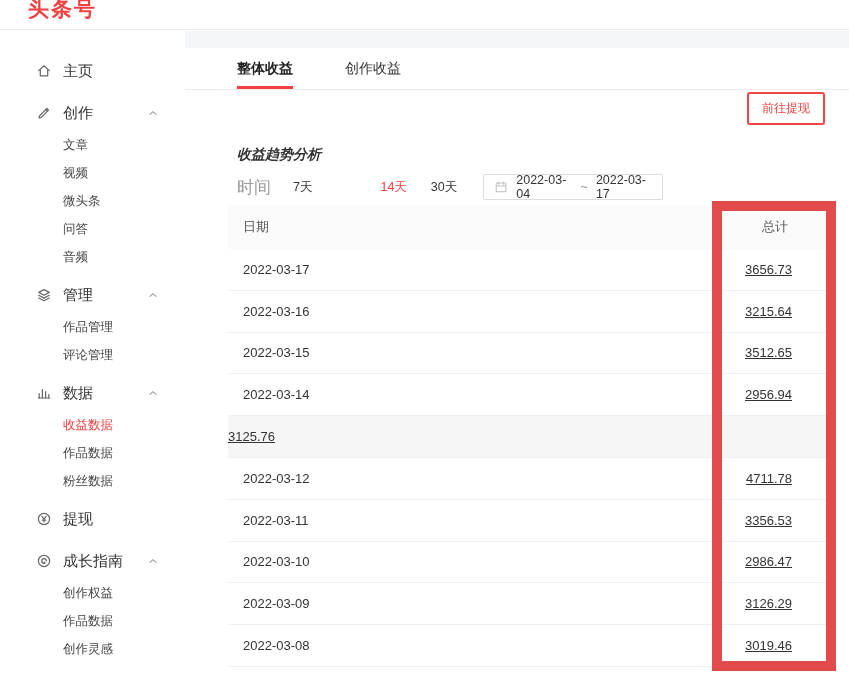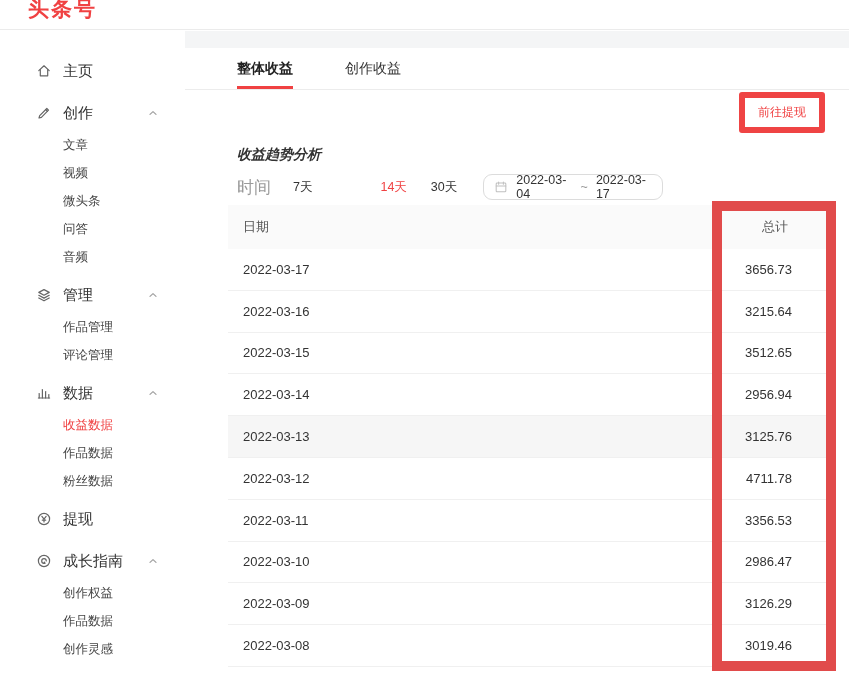--- a/index.html
+++ b/index.html
@@ -31,43 +31,43 @@
 
   
   .main { position: absolute; left: 185px; top: 31px; right: 0; bottom: 0; background: #f4f5f6; }
   .card { position: absolute; left: 0; top: 17px; right: 0; bottom: 0; background: #fff; }
 
   .tabbar { height: 42px; border-bottom: 1px solid #ececec; display: flex; align-items: stretch; padding-left: 52px; gap: 52px; }
   .tab { font-size: 14px; color: #333; display: flex; align-items: center; position: relative; cursor: pointer; }
   .tab.active { color: #222; font-weight: 700; }
   .tab.active::after { content: ""; position: absolute; left: 0; right: 0; bottom: 0; height: 3px; background: var(--accent); }
 
-  .withdraw { position: absolute; right: 24px; top: 44px; padding: 6px 13px; font-size: 12px; color: var(--accent); background: #fff; border: 6px solid #ef4444; border-radius: 3px; cursor: pointer; font-family: inherit; }
+  .withdraw { position: absolute; right: 24px; top: 44px; padding: 6px 13px; font-size: 12px; color: var(--accent); background: #fff; border: 2px solid #ef4444; border-radius: 3px; cursor: pointer; font-family: inherit; }
 
   .sec-title { margin: 57px 0 0 52px; font-size: 14px; font-weight: 700; color: #333; line-height: 14px; font-style: italic; }
 
   .filters { display: flex; align-items: center; margin: 13px 0 0 52px; height: 26px; }
   .time-label { font-size: 17px; color: #9a9a9a; margin-right: 22px; }
   .ranges { display: flex; gap: 24px; margin-right: 26px; }
   .range { font-size: 12.5px; color: #333; cursor: pointer; }
   .range.active { color: var(--accent); margin-left: 44px; }
-  .datepicker { width: 180px; height: 26px; border: 1px solid #dcdcdc; border-radius: 9px; display: flex; align-items: center; padding: 0 10px; gap: 8px; font-size: 12.5px; color: #333; background: #fff; cursor: pointer; }
+  .datepicker { width: 180px; height: 26px; border: 1px solid #dcdcdc; border-radius: 2px; display: flex; align-items: center; padding: 0 10px; gap: 8px; font-size: 12.5px; color: #333; background: #fff; cursor: pointer; }
   .cal { width: 14px; height: 14px; color: #c0c0c0; display: inline-flex; flex: none; }
   .cal svg { width: 14px; height: 14px; }
   .datepicker .sep { color: #999; }
 
   
   .table { margin: 5px 19px 0 43px; font-size: 13px; }
   .thead { height: 44px; background: #fafafa; display: flex; align-items: center; color: #555; }
   .thead .c-date { flex: 1; padding-left: 15px; }
   .thead .c-num { padding-right: 42px; }
   .trow { height: 41.8px; display: flex; align-items: center; border-bottom: 1px solid #f0f0f0; color: #333; }
   .trow.hl { background: #f6f6f6; }
   .trow .date { flex: 1; padding-left: 15px; }
-  .trow .num { padding-right: 38px; }
+  .trow .num { padding-right: 38px; text-decoration: underline; }
 
   
   .annotation { position: absolute; left: 712px; top: 201px; width: 124px; height: 470px; border: 10px solid var(--annotation); pointer-events: none; z-index: 10; }
 </style>
 </head>
 <body>
 
 <div class="app">
 
   <header class="topbar">
@@ -222,21 +222,20 @@
             </div>
             <div class="trow">
               <span class="date">2022-03-15</span>
               <span class="num">3512.65</span>
             </div>
             <div class="trow">
               <span class="date">2022-03-14</span>
               <span class="num">2956.94</span>
             </div>
             <div class="trow hl">
-              <span class="date">2022-03-13</span>
               <span class="num">3125.76</span>
             </div>
             <div class="trow">
               <span class="date">2022-03-12</span>
               <span class="num">4711.78</span>
             </div>
             <div class="trow">
               <span class="date">2022-03-11</span>
               <span class="num">3356.53</span>
             </div>

